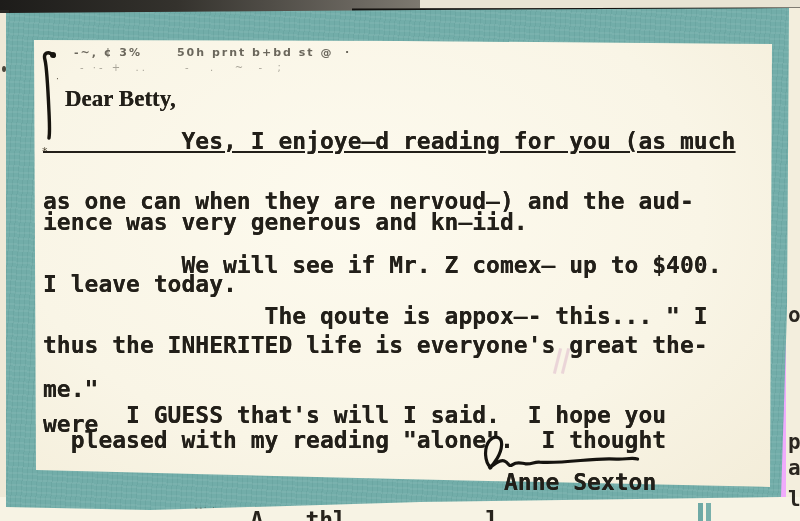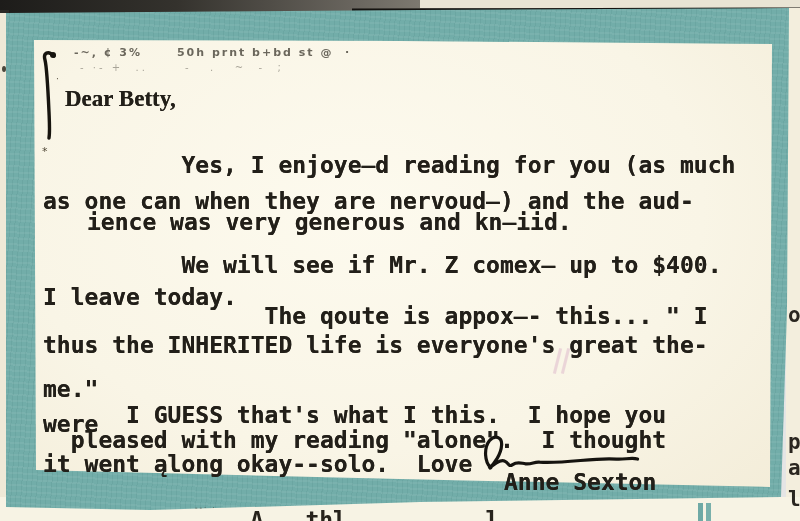--- a/index.html
+++ b/index.html
@@ -1,19 +1,19 @@
 <!DOCTYPE html>
 <html><head>
 <meta charset="utf-8">
 <style>
   html,body{margin:0;padding:0;}
   .scene{
     position:relative;
     width:800px;height:521px;
-    background:#e5e5e5;
+    background:#f0abfc;
     overflow:hidden;
     font-family:"DejaVu Sans Mono",monospace;
   }
   
   .top-band{
     position:absolute;left:0;top:0;width:800px;height:13px;
     background:linear-gradient(90deg,#1d1c1a 0%,#34322d 22%,#6b6760 45%,#a39e91 68%,#d6d1c2 100%);
   }
   .top-cream{position:absolute;left:420px;top:0;width:380px;height:8px;background:#e9e4d4;}
   .top-line{position:absolute;left:352px;top:8px;width:448px;height:4px;background:#151310;transform:skewY(-0.15deg);}
@@ -46,22 +46,22 @@
   .stamp.r1{left:74px;top:46px;font-size:11px;font-weight:bold;letter-spacing:2px;opacity:.8;}
   .stamp.r2{left:80px;top:62px;font-size:10px;letter-spacing:3px;opacity:.45;}
 
   
   .line{
     position:absolute;left:43px;white-space:pre;
     font:bold 23px/26px "DejaVu Sans Mono",monospace;
     color:#221f19;text-shadow:0 0 .5px rgba(20,18,10,.85);
   }
   .l0{top:86px;left:65px;font-family:Liberation Serif, serif;}
-  .l1{top:152px;}  .l2{top:188px;}  .l3{top:209px;margin-left:44px;}
-  .l4{top:252px;}  .l5{top:284px;}
+  .l1{top:128px;text-decoration:underline;}  .l2{top:188px;}  .l3{top:209px;}
+  .l4{top:252px;}  .l5{top:271px;}
   .l6{top:303px;}  .l7{top:327px;}  .l8{top:332px;}  .l9{top:376px;}
   .l10{top:402px;} .l11{top:427px;} .l12{top:451px;}
   .insert-word{top:411px;left:43px;}
   .sig-typed{top:469px;left:504px;}
 
   
   .pen-stroke{position:absolute;left:38px;top:50px;}
   .pen-fleck{position:absolute;color:#3d3423;font-size:9px;font-family:"DejaVu Sans",sans-serif;}
   .fleck-a{left:56px;top:74px;opacity:.8;}
   .fleck-b{left:42px;top:142px;font-size:11px;opacity:.9;}
@@ -113,24 +113,23 @@
 
   <div class="line l0">Dear Betty,</div>
   <div class="line l1">          Yes, I enjoye̶d reading for you (as much</div>
   <div class="line l2">as one can when they are nervoud̶) and the aud-</div>
   <div class="line l3">ience was very generous and kn̶iid.</div>
   <div class="line l4">          We will see if Mr. Z comex̶ up to $400.</div>
   <div class="line l5">I leave today.</div>
   <div class="line l6">                The qoute is appox̶- this... " I</div>
   <div class="line l8">thus the INHERITED life is everyone's great the-</div>
   <div class="line l9">me."</div>
-  <div class="line l10">      I GUESS that's what I this.  I hope you</div>
+  <div class="line l10">      I GUESS that's will I said.  I hope you</div>
   <div class="line insert-word">were</div>
   <div class="line l11">  pleased with my reading "alone".  I thought</div>
-  <div class="line l12">it went ąlong okay--solo.  Love</div>
 
   <svg class="signature" width="170" height="42" viewBox="0 0 170 42">
     <path d="M14,34 C8,28 8,14 14,7 C20,1 27,4 26,12 C25,21 18,30 12,35
              C18,30 24,26 28,28 C33,30 31,35 36,32 C41,29 44,31 49,32 C55,33 58,30 63,31
              C90,34 118,29 140,32 C148,33 155,31 161,33" fill="none" stroke="#15130f" stroke-width="3.2" stroke-linecap="round"></path>
   </svg>
   <div class="line sig-typed">Anne Sexton</div>
 
   <span class="edge-letter el0">o</span>
   <span class="edge-letter el1">p</span>

